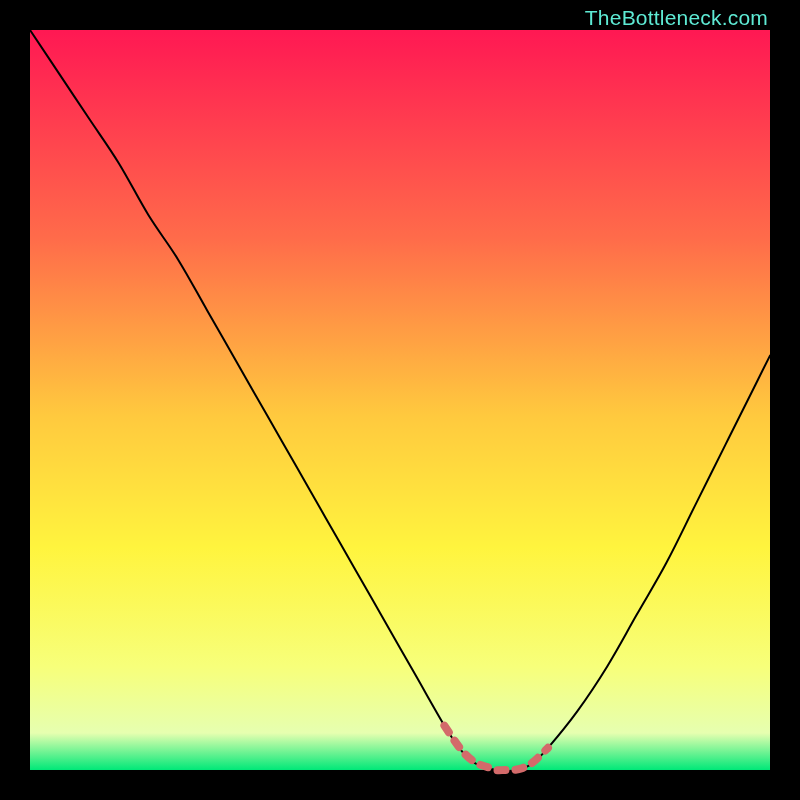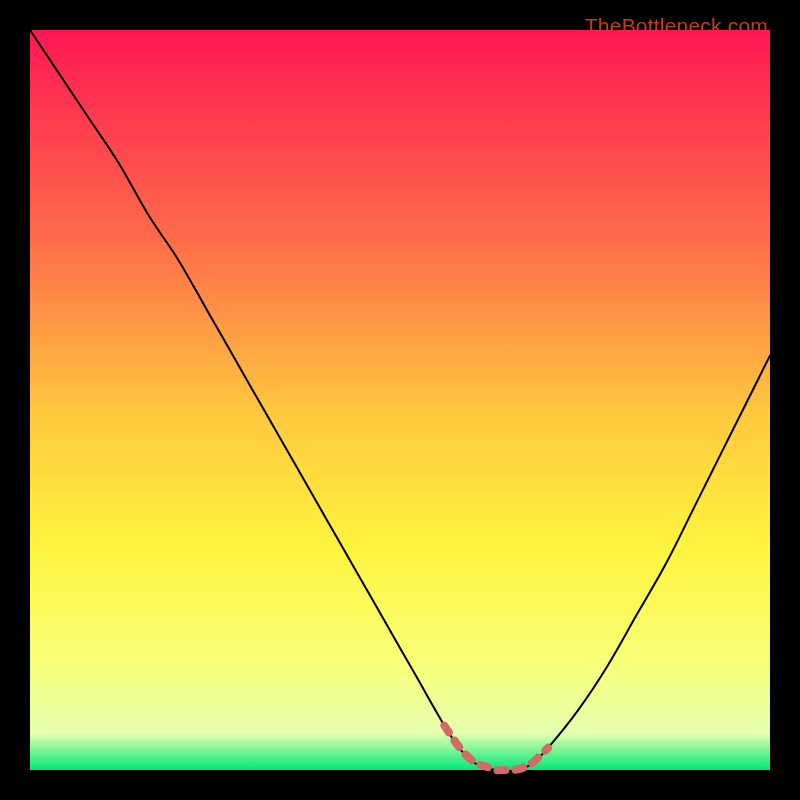--- a/index.html
+++ b/index.html
@@ -32,25 +32,24 @@
     position: absolute;
     left: 0; top: 0;
     width: 100%;
     height: 100%;
     overflow: visible;
   }
   .watermark {
     position: absolute;
     top: 6px;
     right: 32px;
-    color: #c2410c;
+    color: #5eead4;
     font-size: 21px;
     font-weight: 400;
     letter-spacing: 0.2px;
-    margin-top: 8px;
   }
 </style>
 </head>
 <body>
 
 <div class="frame">
 
   <div class="watermark">TheBottleneck.com</div>
 
   <div class="plot-area">

